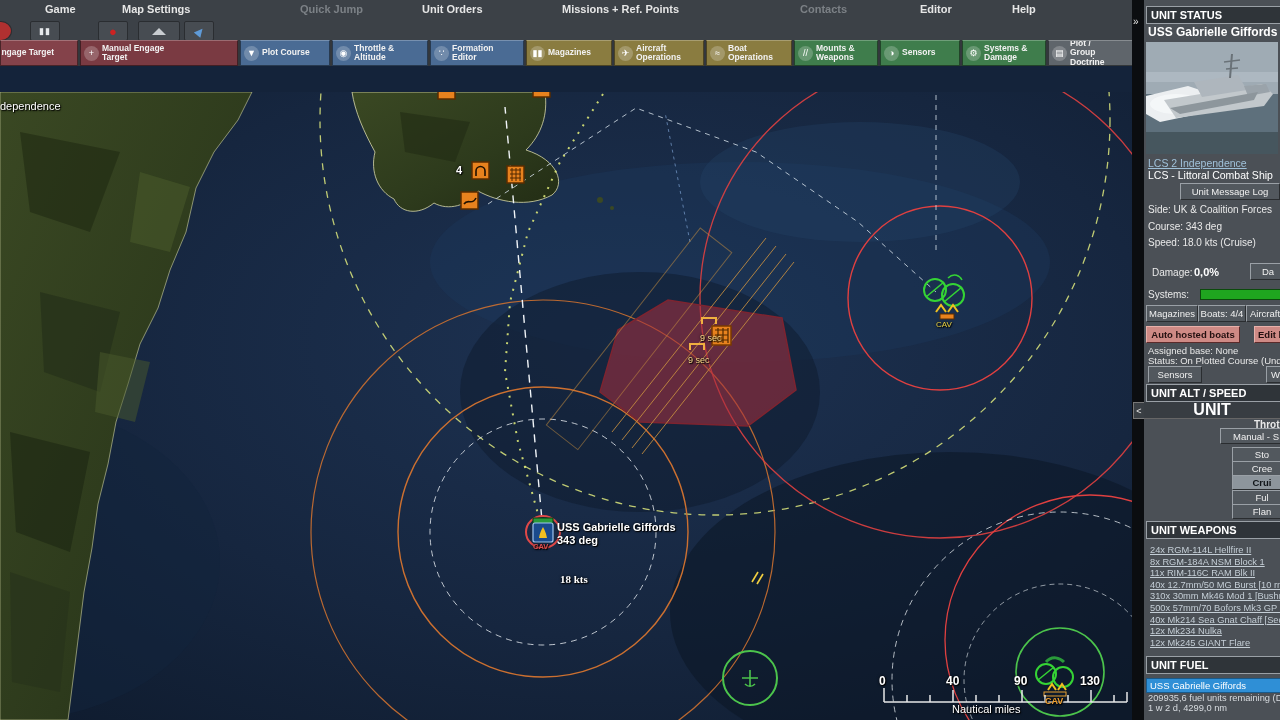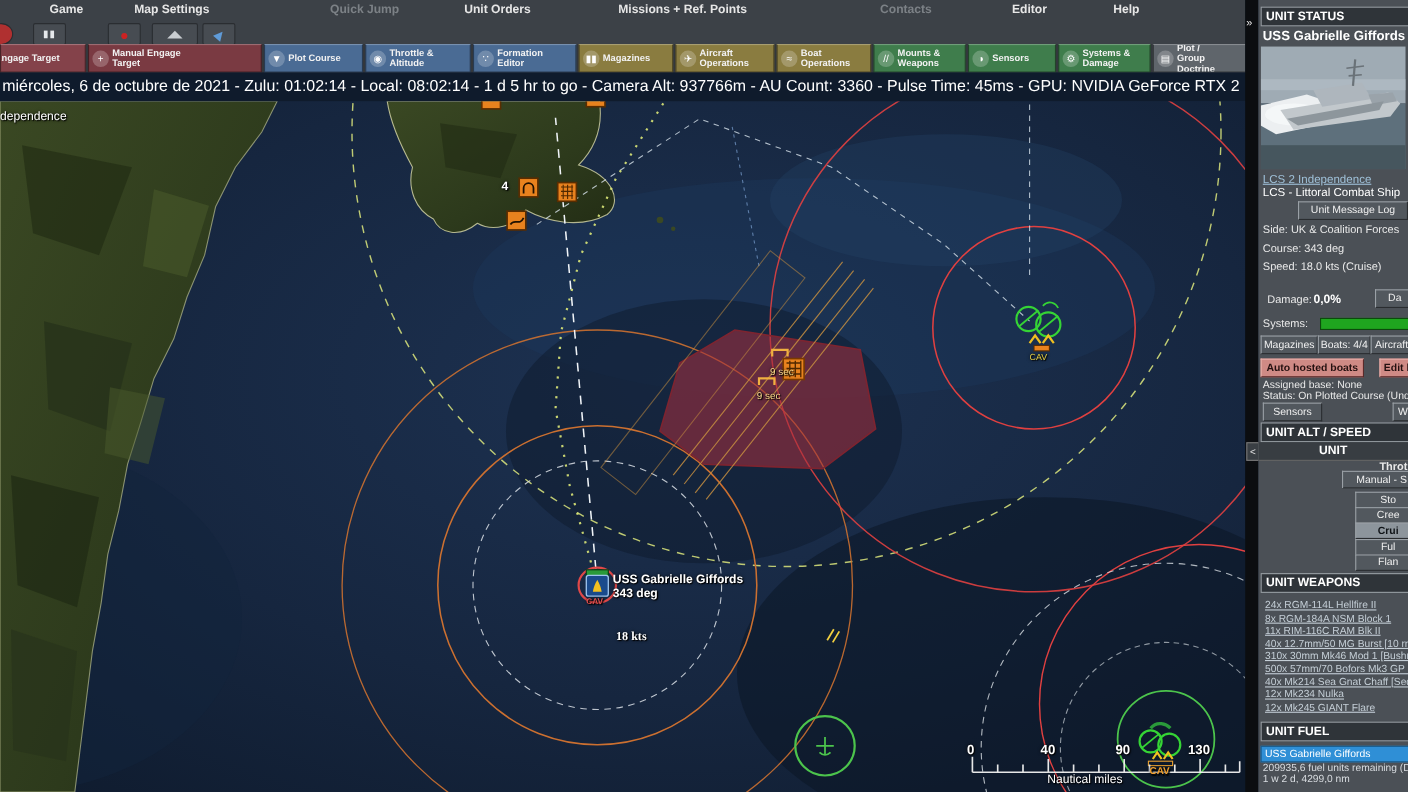--- a/index.html
+++ b/index.html
@@ -126,23 +126,20 @@
       <span class="ticn">⚙</span>
       <span class="tlbl" style="width:46px">Systems &amp; Damage</span>
     </div>
     <div class="tbtn g-gray" style="width:78px">
       <span class="ticn">▤</span>
       <span class="tlbl" style="width:48px">Plot / Group Doctrine</span>
     </div>
 
   </div>
 
-  <div id="statusbar" class="abs">
-    <span>miércoles, 6 de octubre de 2021 - Zulu: 01:02:14 - Local: 08:02:14 - 1 d 5 hr to go -  Camera Alt: 937766m  - AU Count: 3360 - Pulse Time: 45ms - GPU: NVIDIA GeForce RTX 2</span>
-  </div>
 
   <div id="map" class="abs">
     <svg width="1132" height="628" viewBox="0 0 1132 628">
       <defs>
         <radialGradient id="og" cx="55%" cy="40%" r="85%">
           <stop offset="0%" stop-color="#1d3252"></stop>
             <stop offset="55%" stop-color="#16263f"></stop>
             <stop offset="100%" stop-color="#0e1a2c"></stop>
         </radialGradient>
         <linearGradient id="lg" x1="0" y1="0" x2="1" y2="1">
@@ -348,21 +345,21 @@
     <div class="btn salmon" style="left:2px;top:326px;width:92px;height:15px;">Auto hosted boats</div>
     <div class="btn salmon" style="left:110px;top:326px;width:34px;height:15px;justify-content:flex-start;padding-left:3px;">Edit h</div>
 
     <div class="slabel" style="left:4px;top:345px;font-size:9.5px;">Assigned base: None</div>
     <div class="slabel" style="left:4px;top:355px;font-size:9.5px;">Status: On Plotted Course (Underway</div>
 
     <div class="btn" style="left:4px;top:366px;width:52px;height:15px;">Sensors</div>
     <div class="btn" style="left:122px;top:366px;width:20px;height:15px;justify-content:flex-start;padding-left:4px;">W</div>
 
     <div class="hdr" style="top:384px;">UNIT ALT / SPEED</div>
-    <div class="abs" style="left:0;top:402px;width:136px;height:16px;background:#383d42;border-bottom:1px solid #666;display:flex;align-items:center;justify-content:center;font-weight:700;font-size:11px;color:#fff;">UNIT</div>
+    <div class="abs" style="left:0;top:402px;width:136px;height:16px;background:#383d42;border-bottom:1px solid #666;display:flex;align-items:center;justify-content:center;font-weight:700;font-size:16px;color:#fff;">UNIT</div>
     <div class="slabel" style="left:110px;top:419px;font-weight:700;">Throt</div>
 
     <div class="btn" style="left:76px;top:428px;width:70px;height:14px;">Manual - S</div>
     <div class="btn" style="left:88px;top:447px;width:58px;height:13px;">Sto</div>
     <div class="btn" style="left:88px;top:461px;width:58px;height:13px;">Cree</div>
     <div class="btn" style="left:88px;top:475px;width:58px;height:13px;background:#8d959c;color:#101418;font-weight:700;">Crui</div>
     <div class="btn" style="left:88px;top:490px;width:58px;height:13px;">Ful</div>
     <div class="btn" style="left:88px;top:504px;width:58px;height:13px;">Flan</div>
 
     <div class="hdr" style="top:521px;">UNIT WEAPONS</div>

